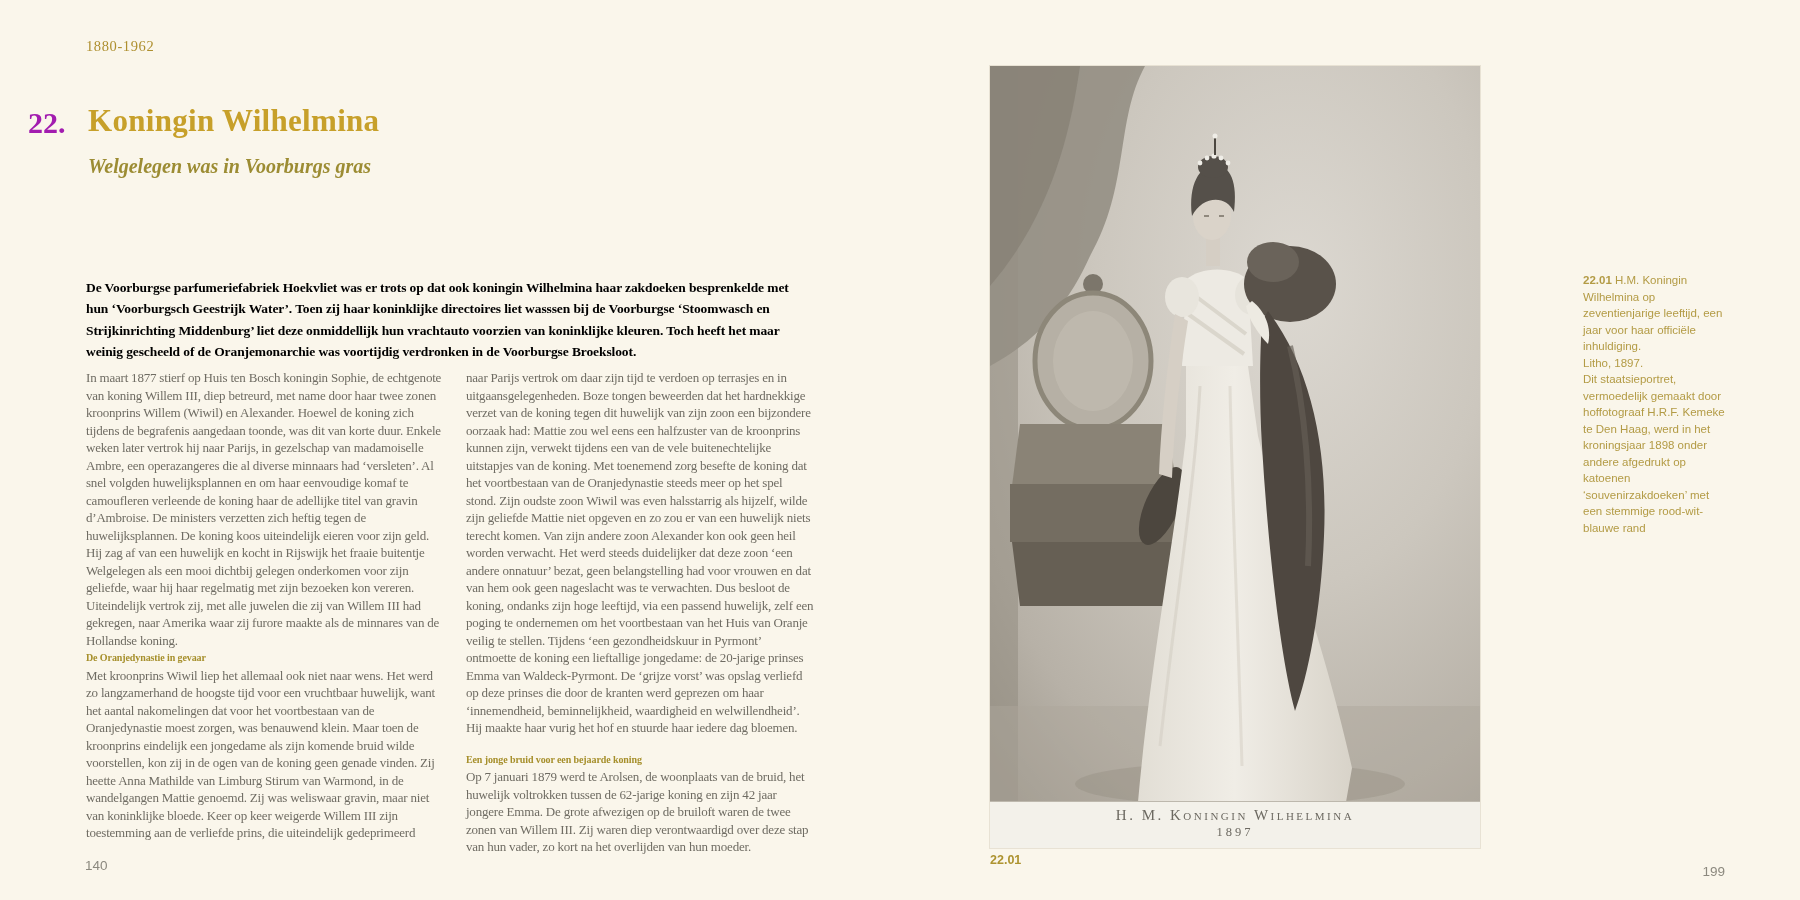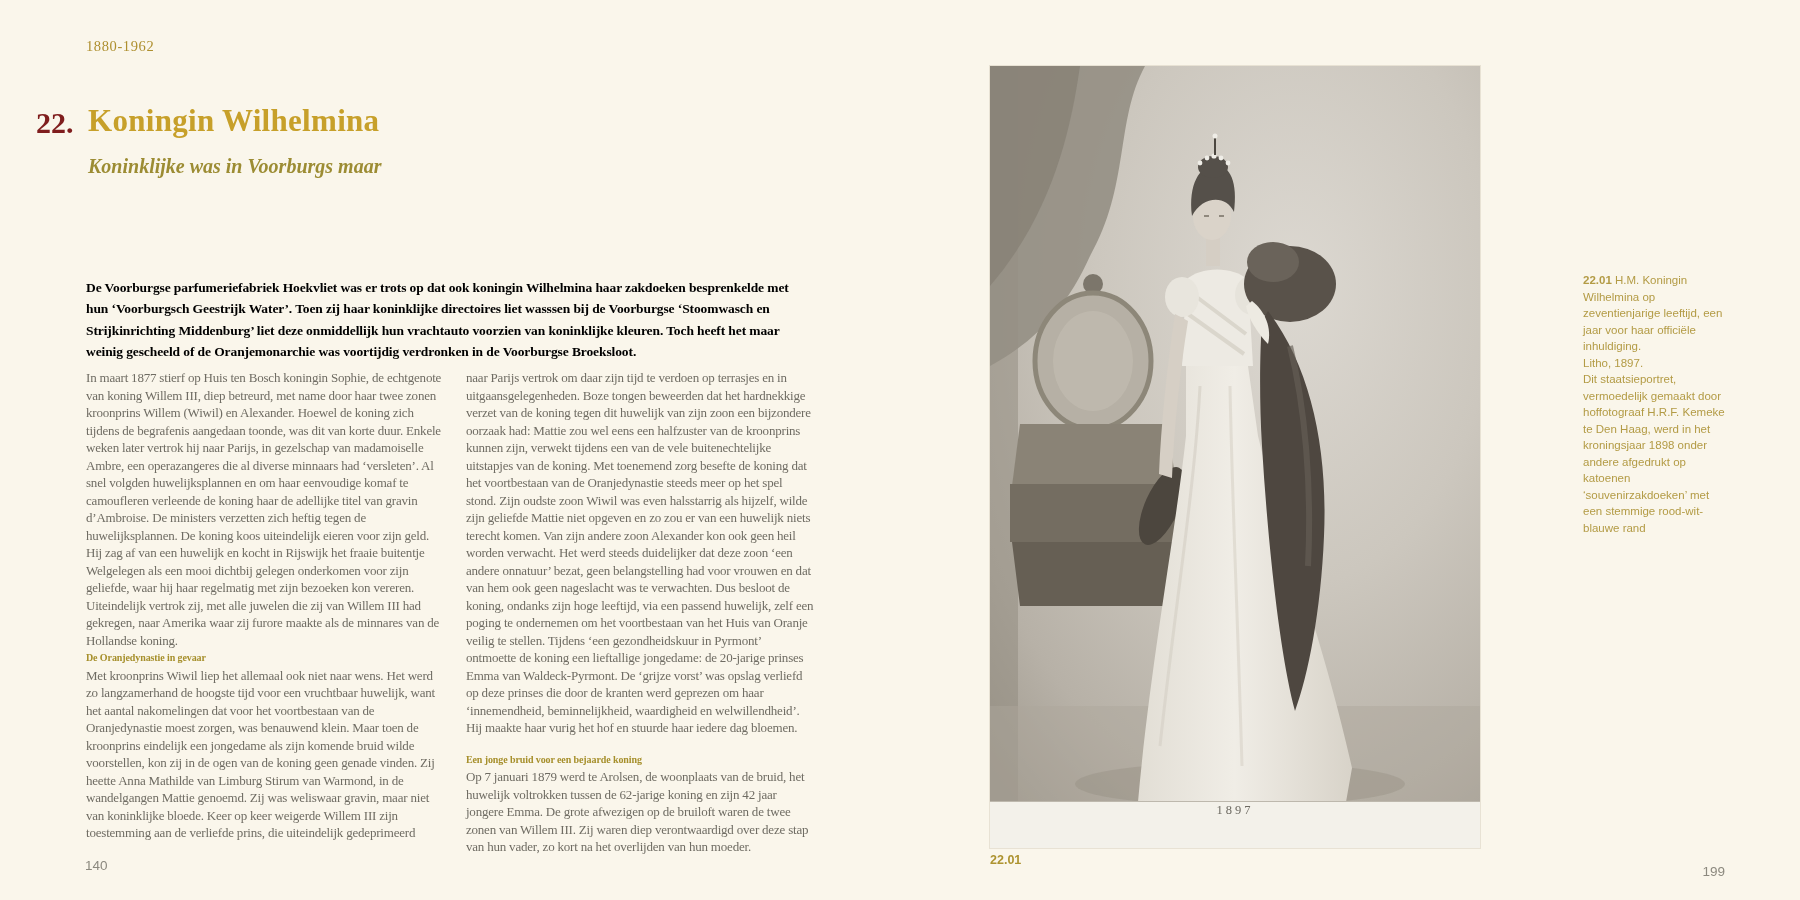--- a/index.html
+++ b/index.html
@@ -10,22 +10,22 @@
     font-family:"Liberation Serif", serif;
     overflow:hidden;
   }
   
   .eyebrow{
     position:absolute;left:86px;top:38px;
     font-size:14.5px;letter-spacing:.6px;
     color:#AE8F2E;
   }
   .chapter-number{
-    position:absolute;left:36px;top:106px;
-    font-size:30px;font-weight:bold;color:#7f1d1d;
+    position:absolute;left:28px;top:106px;
+    font-size:30px;font-weight:bold;color:#a21caf;
   }
   .chapter-title{
     position:absolute;left:88px;top:103px;
     font-size:31px;font-weight:bold;color:#C7A02A;letter-spacing:.3px;
   }
   .chapter-subtitle{
     position:absolute;left:88px;top:155px;
     font-size:20px;font-style:italic;font-weight:bold;color:#9C8C33;
   }
   .intro{
@@ -89,21 +89,21 @@
 </style>
 </head>
 <body>
 
 <div id="spread">
 
   <div class="eyebrow">1880-1962</div>
 
   <div class="chapter-number">22.</div>
   <h1 class="chapter-title" style="margin:0;">Koningin Wilhelmina</h1>
-  <h2 class="chapter-subtitle" style="margin:0;">Koninklijke was in Voorburgs maar</h2>
+  <h2 class="chapter-subtitle" style="margin:0;">Welgelegen was in Voorburgs gras</h2>
 
   <p class="intro">De Voorburgse parfumeriefabriek Hoekvliet was er trots op dat ook koningin Wilhelmina haar zakdoeken besprenkelde met hun ‘Voorburgsch Geestrijk Water’. Toen zij haar koninklijke directoires liet wasssen bij de Voorburgse ‘Stoomwasch en Strijkinrichting Middenburg’ liet deze onmiddellijk hun vrachtauto voorzien van koninklijke kleuren. Toch heeft het maar weinig gescheeld of de Oranjemonarchie was voortijdig verdronken in de Voorburgse Broeksloot.</p>
 
   <div class="columns">
     <div class="col1">
       <p>In maart 1877 stierf op Huis ten Bosch koningin Sophie, de echtgenote van koning Willem III, diep betreurd, met name door haar twee zonen kroonprins Willem (Wiwil) en Alexander. Hoewel de koning zich tijdens de begrafenis aangedaan toonde, was dit van korte duur. Enkele weken later vertrok hij naar Parijs, in gezelschap van madamoiselle Ambre, een operazangeres die al diverse minnaars had ‘versleten’. Al snel volgden huwelijksplannen en om haar eenvoudige komaf te camoufleren verleende de koning haar de adellijke titel van gravin d’Ambroise. De ministers verzetten zich heftig tegen de huwelijksplannen. De koning koos uiteindelijk eieren voor zijn geld. Hij zag af van een huwelijk en kocht in Rijswijk het fraaie buitentje Welgelegen als een mooi dichtbij gelegen onderkomen voor zijn geliefde, waar hij haar regelmatig met zijn bezoeken kon vereren. Uiteindelijk vertrok zij, met alle juwelen die zij van Willem III had gekregen, naar Amerika waar zij furore maakte als de minnares van de Hollandse koning.</p>
       <p class="sect-heading">De Oranjedynastie in gevaar</p>
       <p>Met kroonprins Wiwil liep het allemaal ook niet naar wens. Het werd zo langzamerhand de hoogste tijd voor een vruchtbaar huwelijk, want het aantal nakomelingen dat voor het voortbestaan van de Oranjedynastie moest zorgen, was benauwend klein. Maar toen de kroonprins eindelijk een jongedame als zijn komende bruid wilde voorstellen, kon zij in de ogen van de koning geen genade vinden. Zij heette Anna Mathilde van Limburg Stirum van Warmond, in de wandelgangen Mattie genoemd. Zij was weliswaar gravin, maar niet van koninklijke bloede. Keer op keer weigerde Willem III zijn toestemming aan de verliefde prins, die uiteindelijk gedeprimeerd</p>
     </div>
     <div class="col2">
@@ -174,20 +174,21 @@
       <circle cx="217" cy="92" r="2.4" fill="#EFEDE7"></circle>
       <circle cx="224" cy="90" r="2.6" fill="#EFEDE7"></circle>
       <circle cx="231" cy="92" r="2.4" fill="#EFEDE7"></circle>
       <circle cx="238" cy="97" r="2.4" fill="#EFEDE7"></circle>
       <line x1="225" y1="72" x2="225" y2="89" stroke="#4C4740" stroke-width="2"></line>
       <circle cx="225" cy="70" r="2.5" fill="#EFEDE7"></circle>
 
       <path d="M214,150 l5,0 M229,150 l5,0" stroke="#8F887D" stroke-width="2"></path>
     </svg>
     <div class="photo-mount">
+      <span class="mount-title">H. M. Koningin Wilhelmina</span>
       <span class="mount-year">1897</span>
     </div>
   </div>
 
   <div class="figure-label">22.01</div>
 
   <div class="side-caption">
     <p><span class="num">22.01</span> <span>H.M. Koningin Wilhelmina op zeventienjarige leeftijd, een jaar voor haar officiële inhuldiging.</span></p>
     <p>Litho, 1897.</p>
     <p>Dit staatsieportret, vermoedelijk gemaakt door hoffotograaf H.R.F. Kemeke te Den Haag, werd in het kroningsjaar 1898 onder andere afgedrukt op katoenen ‘souvenirzakdoeken’ met een stemmige rood-wit-blauwe rand</p>

